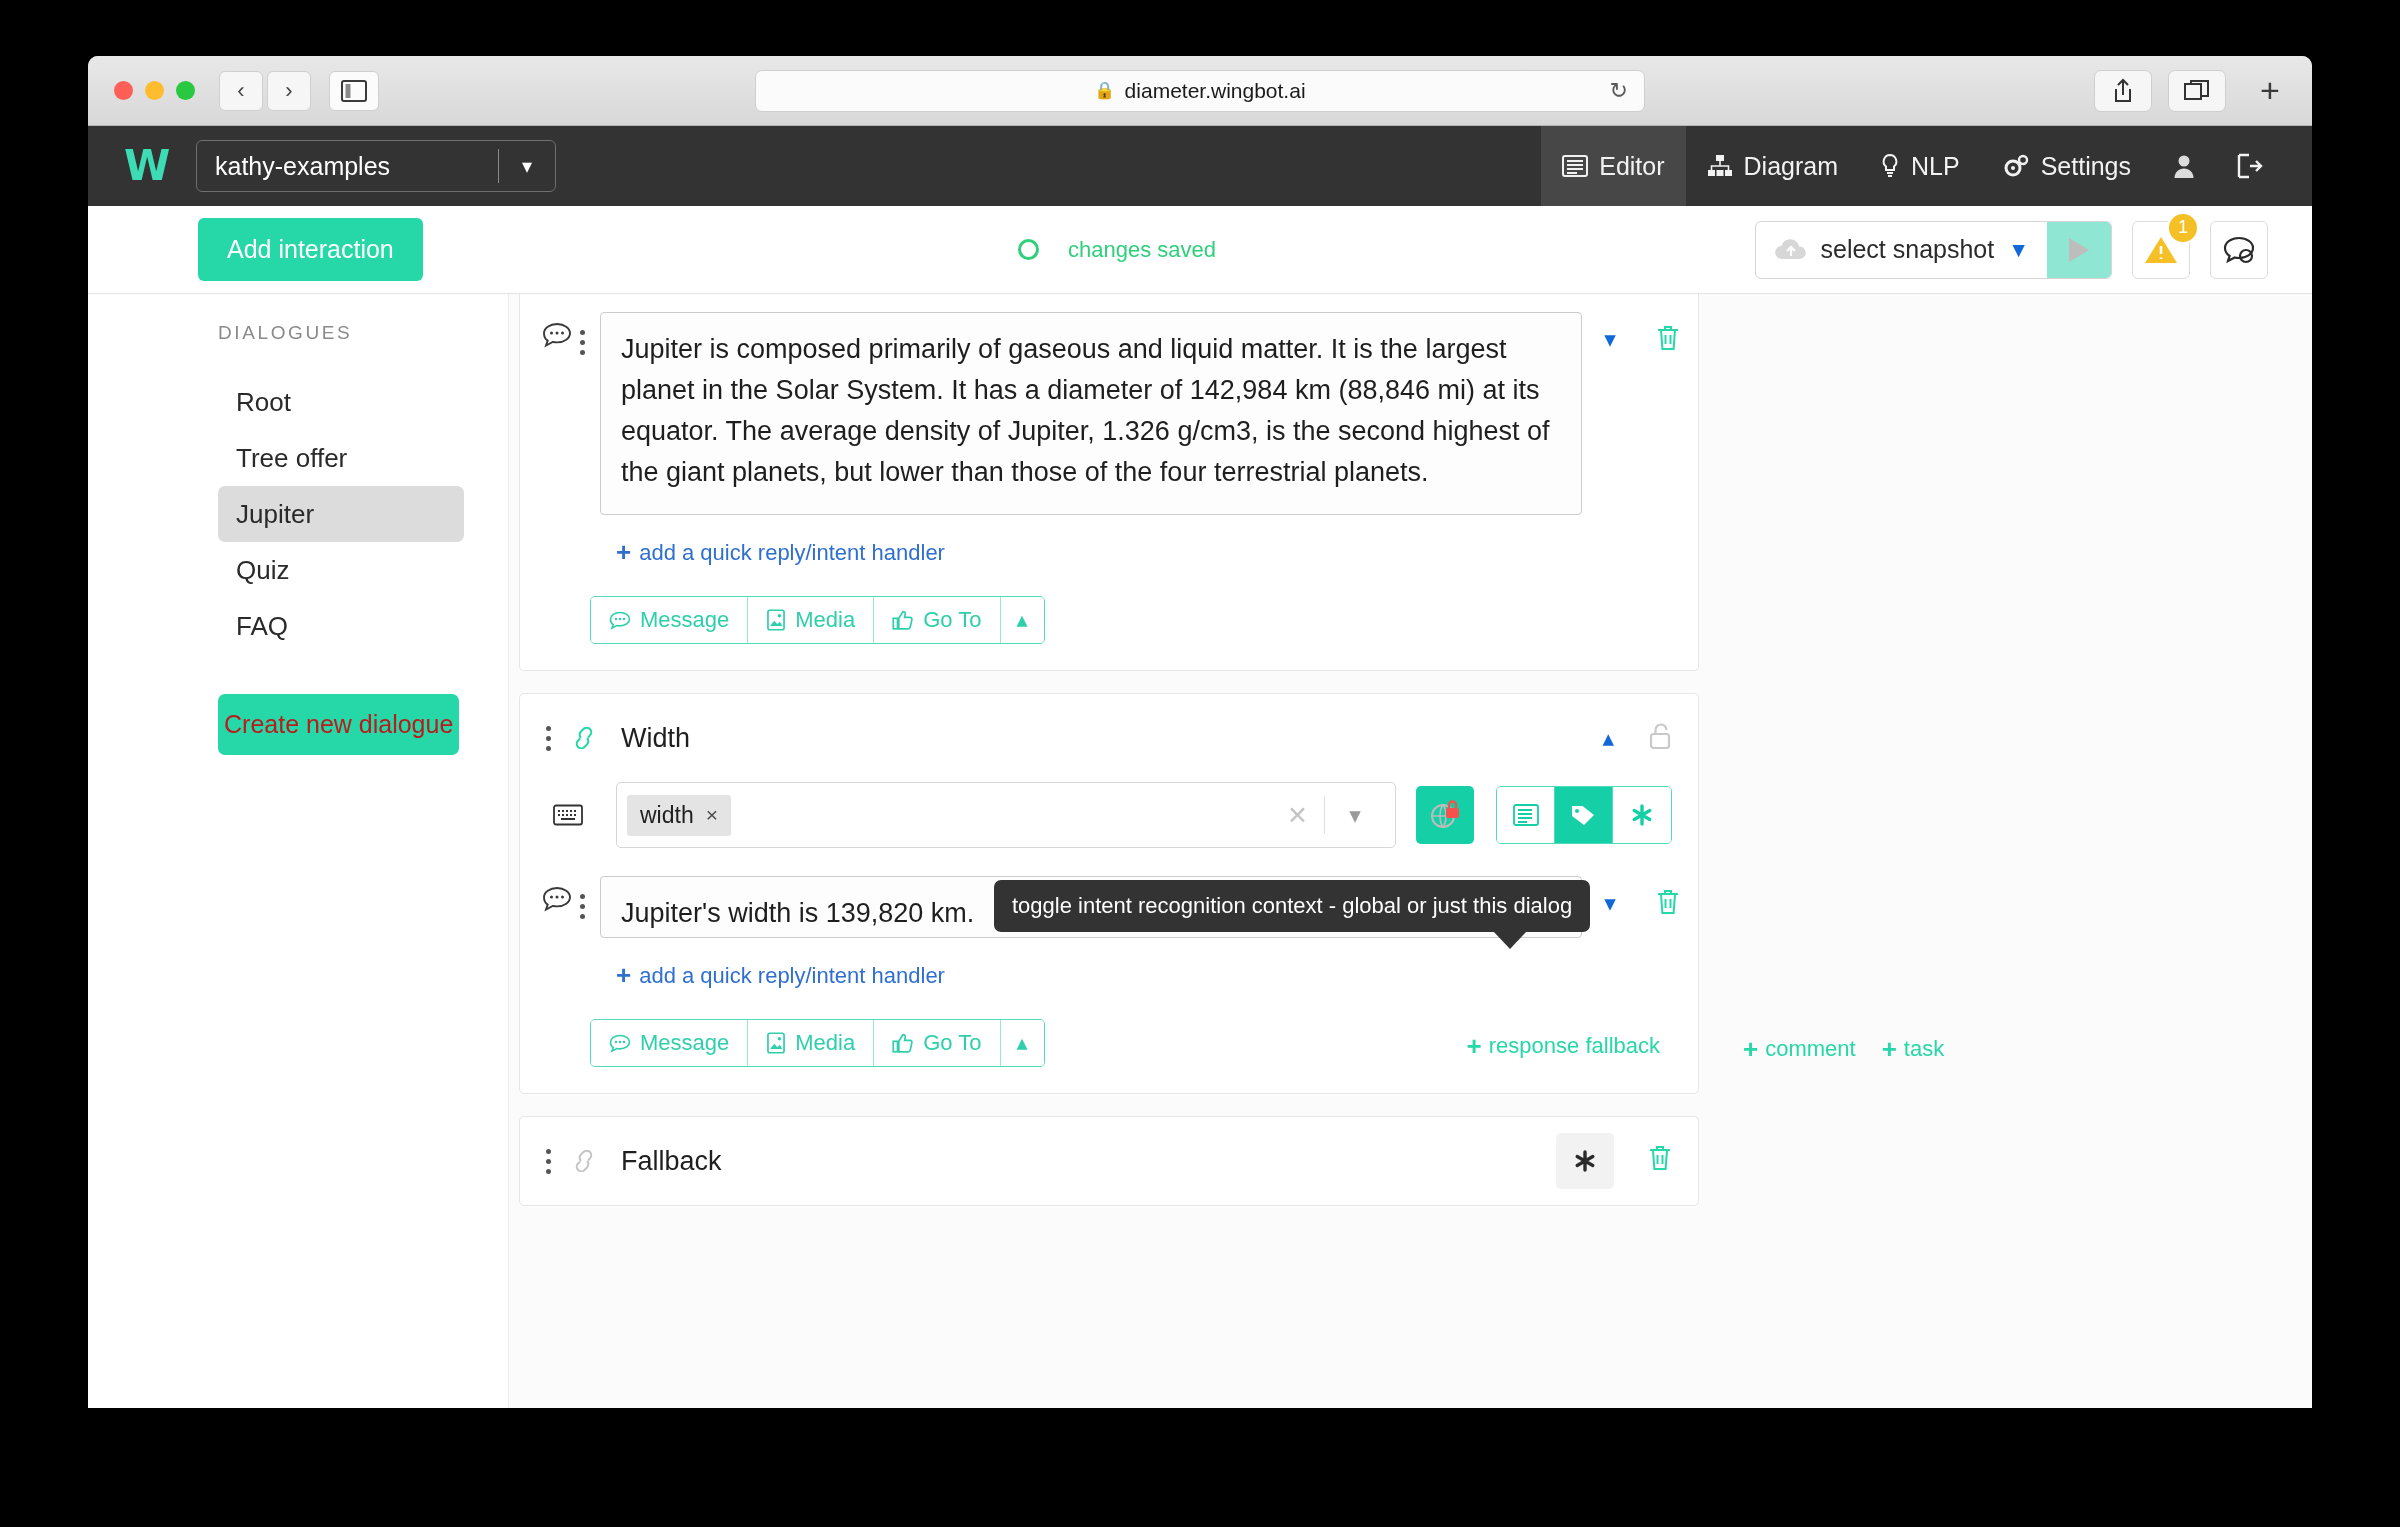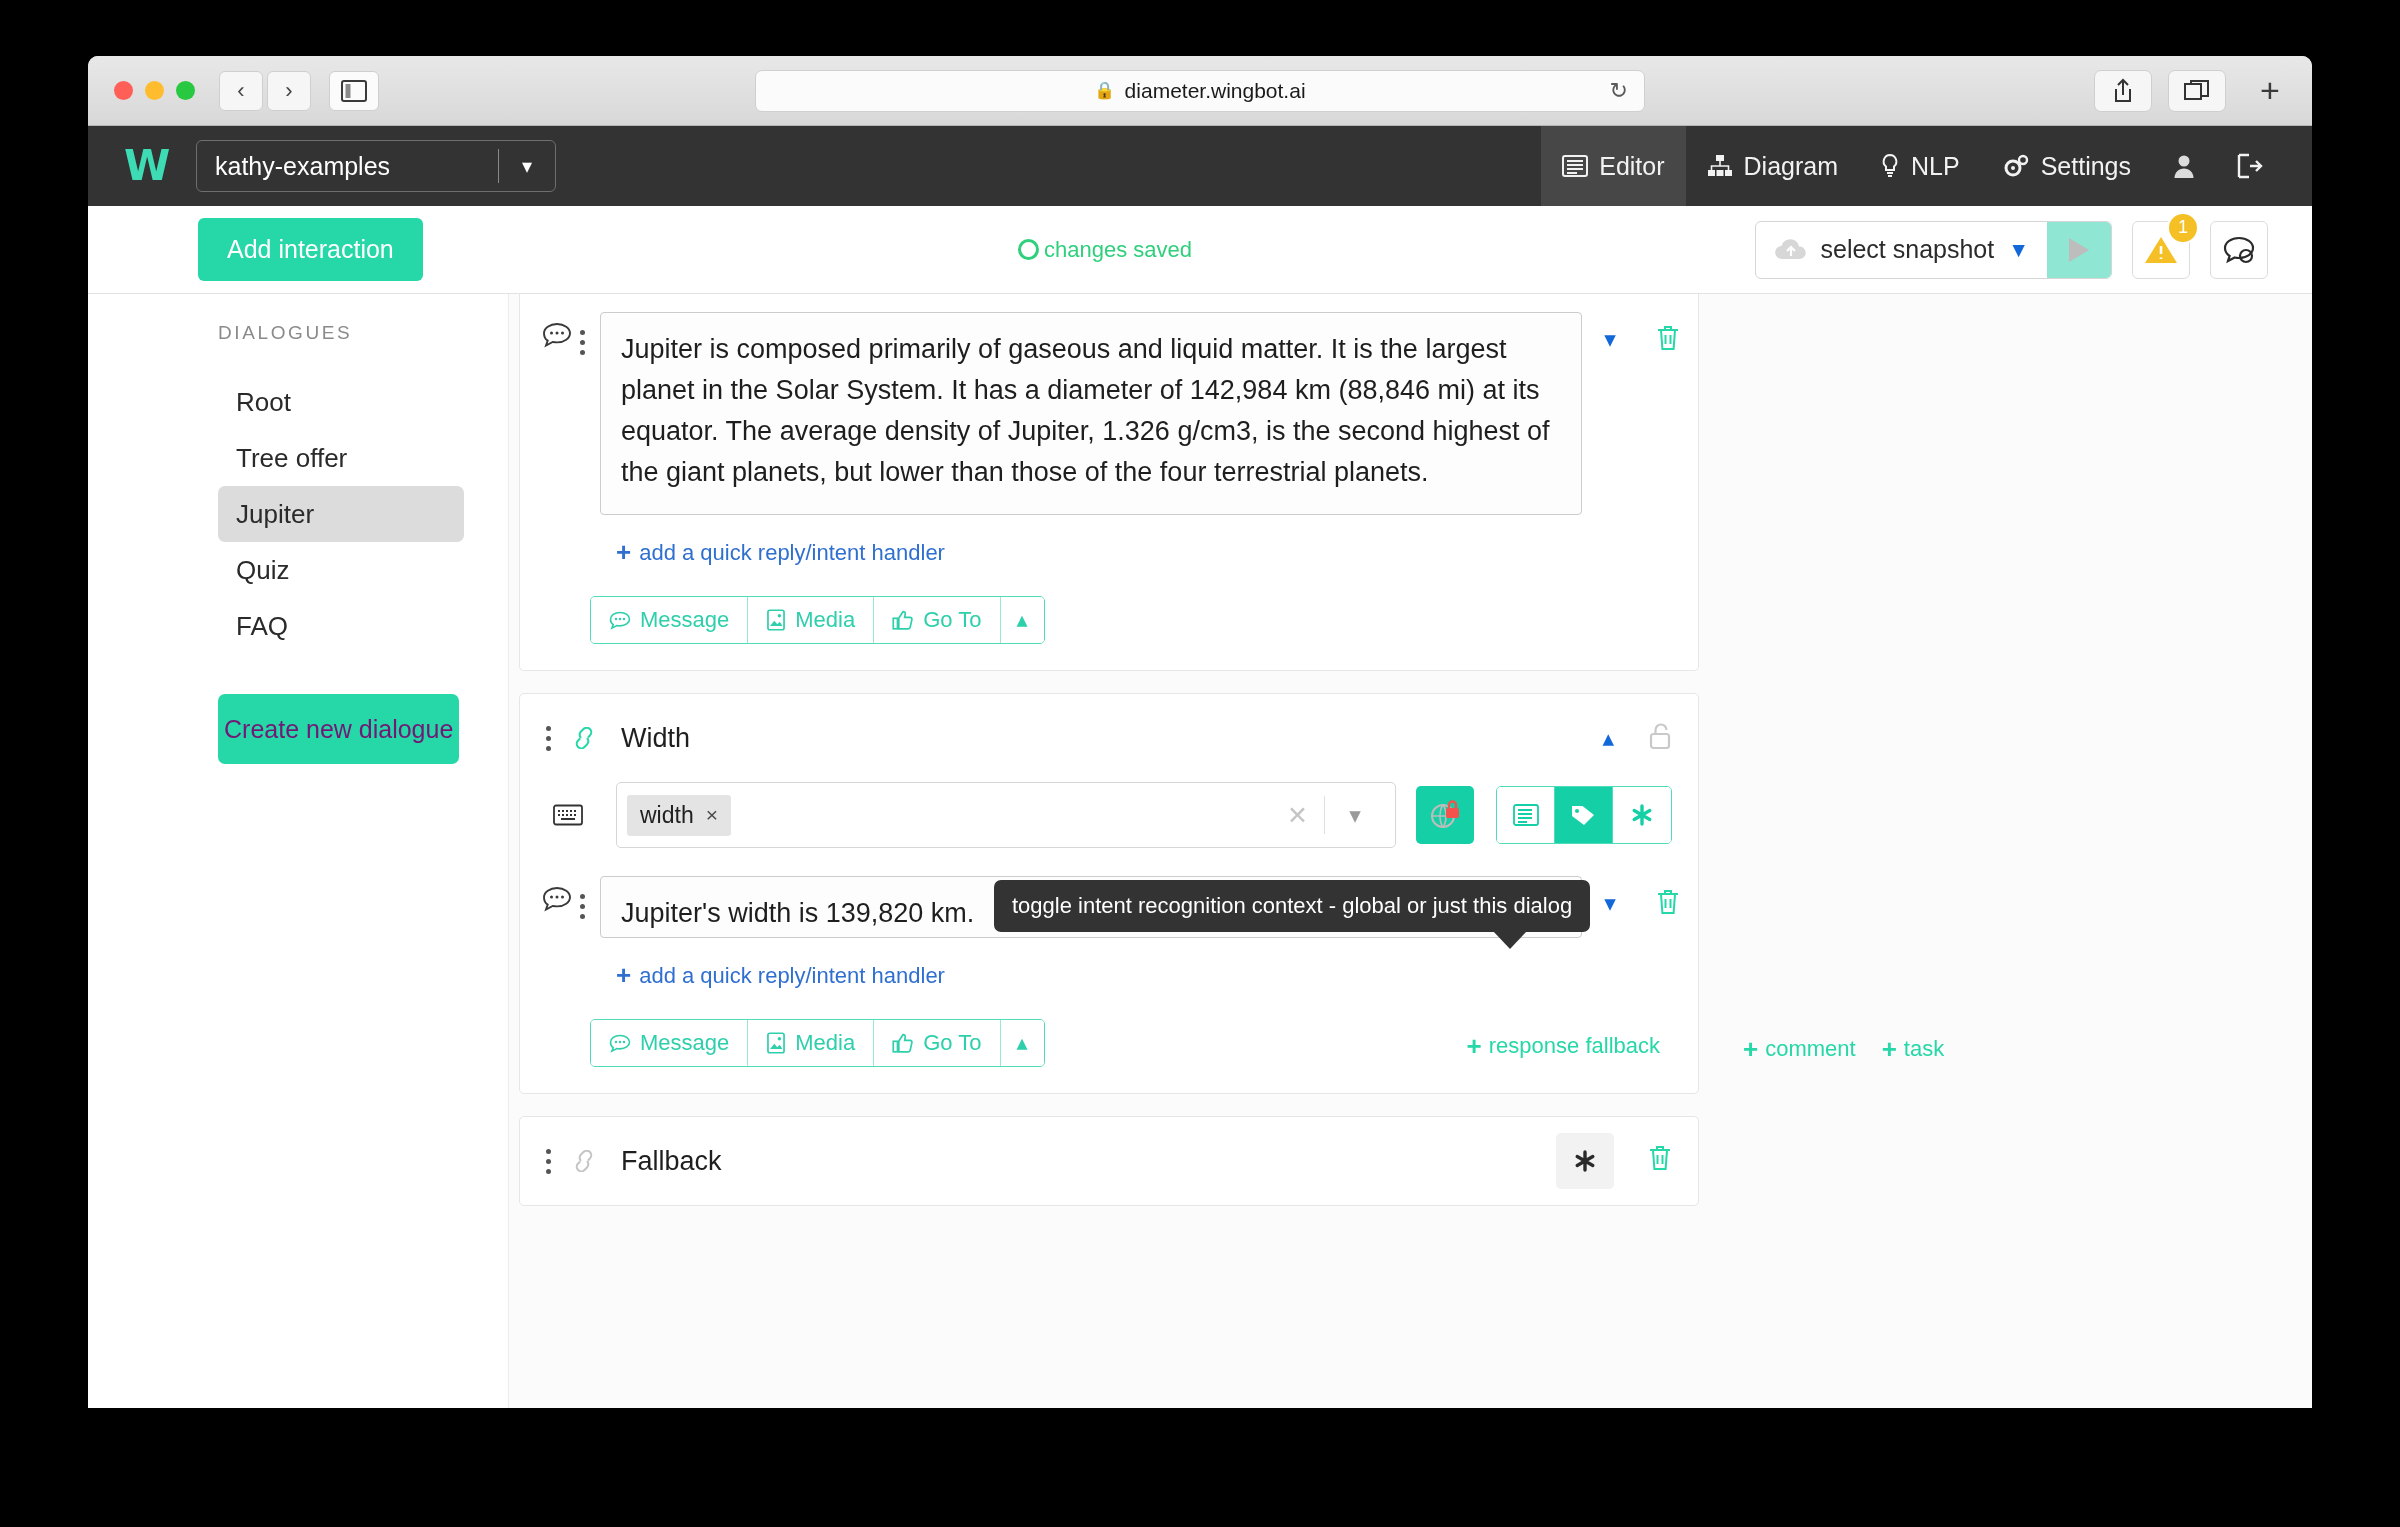--- a/index.html
+++ b/index.html
@@ -109,21 +109,21 @@
   }
   .add-interaction{
     margin-left:110px;
     background:#26d7a8;color:#fff;font-size:25px;
     border:none;border-radius:6px;
     padding:17px 29px; cursor:pointer;
     font-family:inherit;
   }
   .saved{
     position:absolute;left:930px;top:50%;transform:translateY(-50%);
-    display:flex;align-items:center;gap:5px;
+    display:flex;align-items:center;gap:29px;
     color:#2fcf7c;font-size:22px;
   }
   .saved-ring{
     width:21px;height:21px;border-radius:50%;
     border:3px solid #2fcf7c;
   }
   .toolbar-right{
     position:absolute; right:44px; display:flex; align-items:center; gap:20px;
   }
   .snapshot{
@@ -163,22 +163,22 @@
   }
   .dlg-item{
     margin:0 44px 0 110px;
     height:56px;display:flex;align-items:center;
     padding-left:18px;border-radius:7px;
     font-size:26px;color:#2a2a2a;
   }
   .dlg-item.sel{background:#dcdcdc;}
   .create-dlg{
     margin:40px 44px 0 110px;
-    background:#26d7a8;color:#701a75;border:none;border-radius:7px;
-    height:70px;width:auto;font-size:25px;cursor:pointer;
+    background:#26d7a8;color:#b91c1c;border:none;border-radius:7px;
+    height:61px;width:auto;font-size:25px;cursor:pointer;
     font-family:inherit;
     display:flex;align-items:center;justify-content:center;
   }
 
   .main{
     flex:1; background:#fbfbfb;
     padding:0 0 0 0;
     position:relative;
     border-left:1px solid #ececec;
   }

